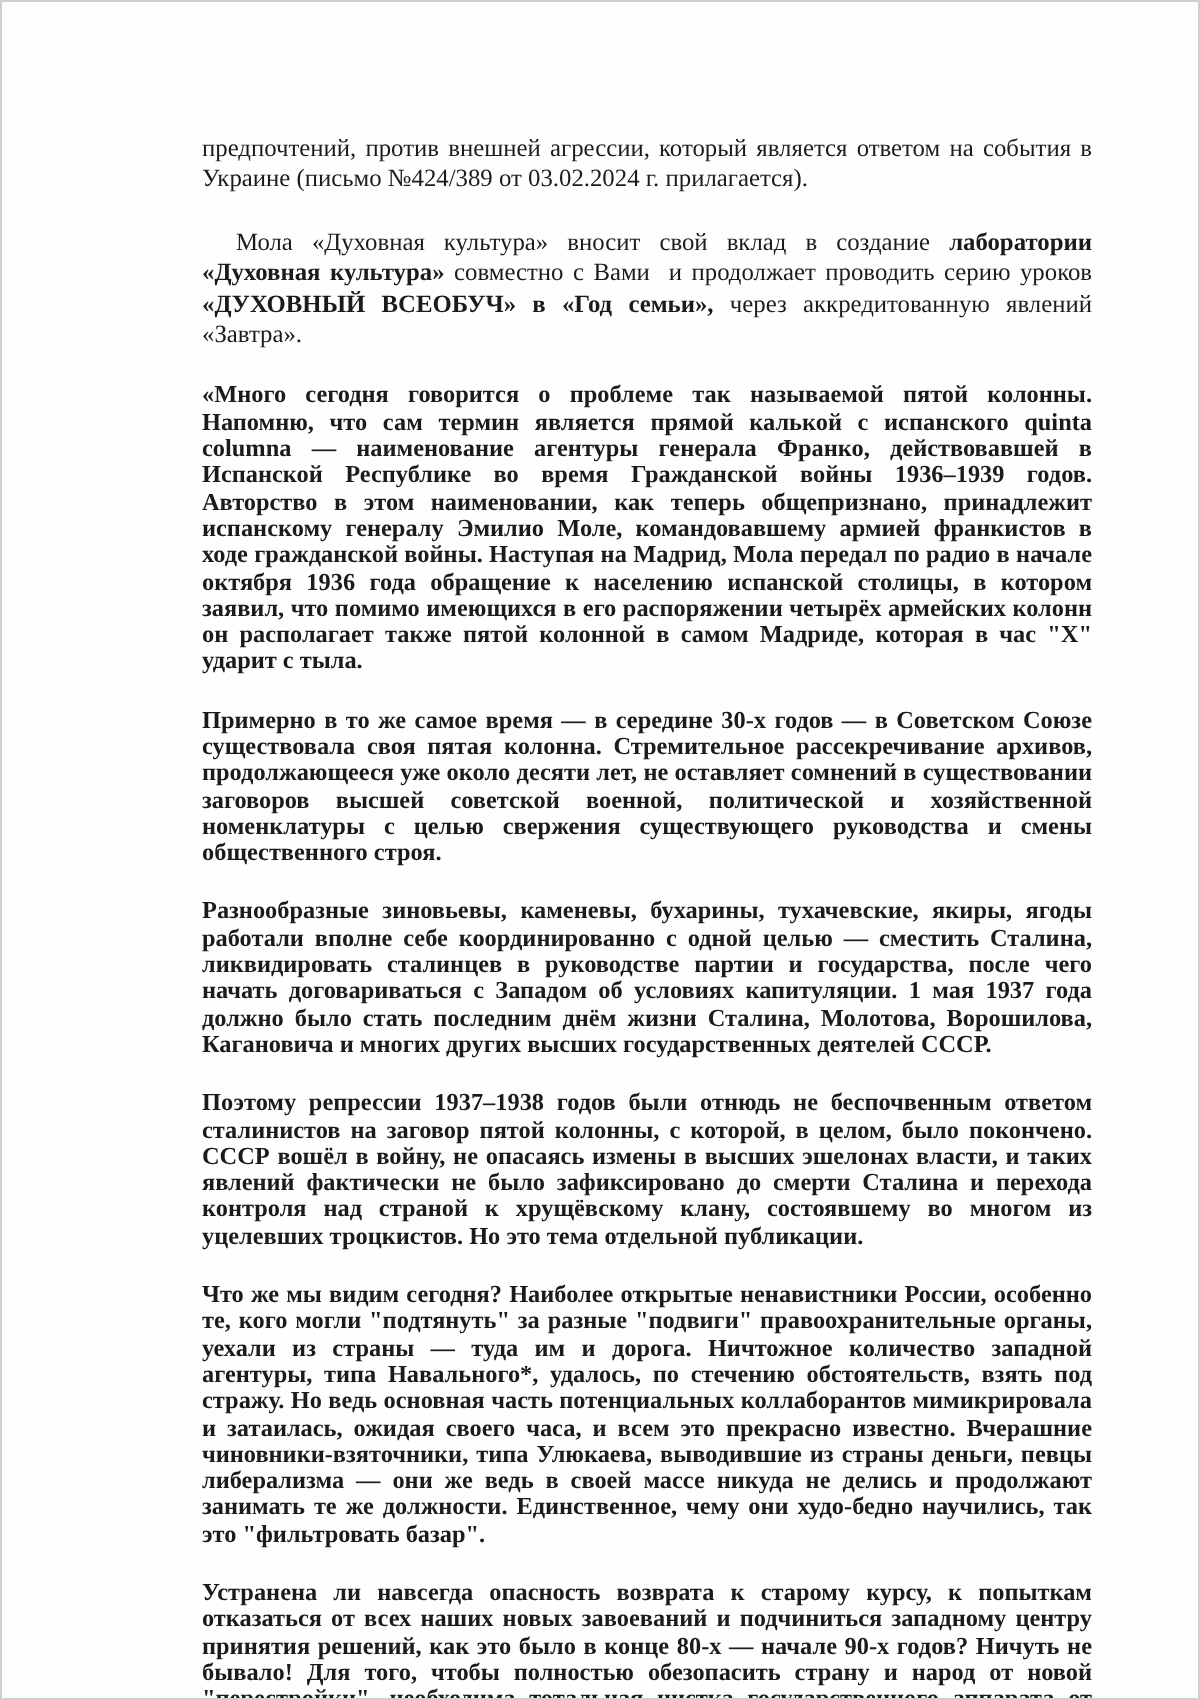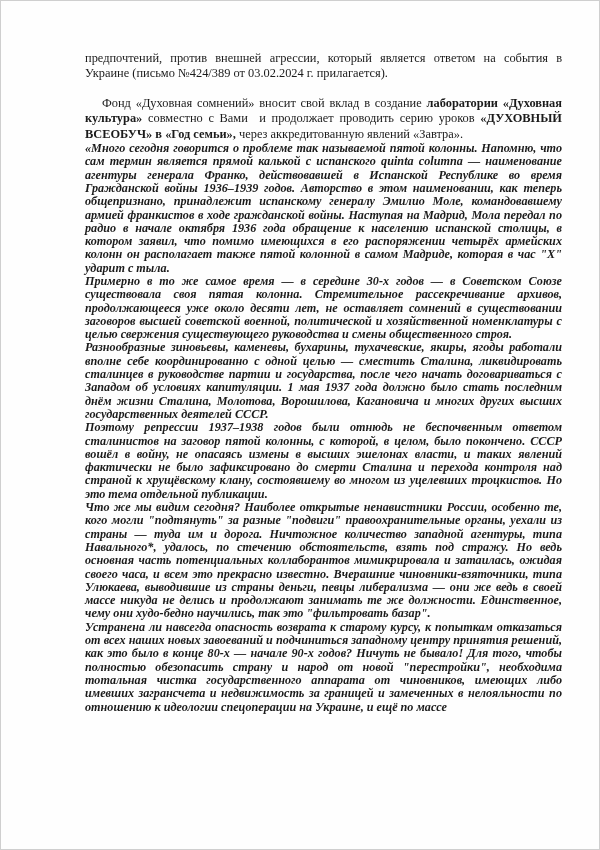--- a/index.html
+++ b/index.html
@@ -12,21 +12,21 @@
     width: 600px;
     height: 850px;
     box-sizing: border-box;
     background: #fefefe;
     border: 1px solid #cfcfcf;
     padding: 50px 37px 0 84px;
     font-family: "Liberation Serif", "DejaVu Serif", serif;
     color: #1b1b1b;
     overflow: hidden;
   }
-  p { margin: 0; text-align: justify; }
+  p { margin: 16px; text-align: justify; }
   .intro {
     font-size: 12.4px;
     line-height: 15.4px;
     margin-bottom: 14px;
   }
   .fund {
     font-size: 12.4px;
     line-height: 15.4px;
     text-indent: 17px;
   }
@@ -37,31 +37,30 @@
     font-weight: bold;
     text-decoration: underline;
     text-underline-offset: 2px;
     margin-top: 1px;
     margin-bottom: 5px;
   }
   .article p {
     font-size: 12.2px;
     line-height: 13.3px;
     font-weight: bold;
-    font-style: italic;
   }
 </style>
 </head>
 <body>
 
 <div class="page">
 
   <p class="intro">предпочтений, против внешней агрессии, который является ответом на события в Украине (письмо №424/389 от 03.02.2024 г. прилагается).</p>
 
-  <p class="fund"><span>Фонд «Духовная сомнений» вносит свой вклад в создание </span><span class="b">лаборатории «Духовная культура»</span><span> совместно с Вами&nbsp; и продолжает проводить серию уроков </span><span class="b">«ДУХОВНЫЙ ВСЕОБУЧ» в «Год семьи»,</span><span> через аккредитованную явлений «Завтра».</span></p>
+  <p class="fund"><span>Мола «Духовная культура» вносит свой вклад в создание </span><span class="b">лаборатории «Духовная культура»</span><span> совместно с Вами&nbsp; и продолжает проводить серию уроков </span><span class="b">«ДУХОВНЫЙ ВСЕОБУЧ» в «Год семьи»,</span><span> через аккредитованную явлений «Завтра».</span></p>
 
 
   <div class="article">
     <p>«Много сегодня говорится о проблеме так называемой пятой колонны. Напомню, что сам термин является прямой калькой с испанского quinta columna — наименование агентуры генерала Франко, действовавшей в Испанской Республике во время Гражданской войны 1936–1939 годов. Авторство в этом наименовании, как теперь общепризнано, принадлежит испанскому генералу Эмилио Моле, командовавшему армией франкистов в ходе гражданской войны. Наступая на Мадрид, Мола передал по радио в начале октября 1936 года обращение к населению испанской столицы, в котором заявил, что помимо имеющихся в его распоряжении четырёх армейских колонн он располагает также пятой колонной в самом Мадриде, которая в час "X" ударит с тыла.</p>
     <p>Примерно в то же самое время — в середине 30-х годов — в Советском Союзе существовала своя пятая колонна. Стремительное рассекречивание архивов, продолжающееся уже около десяти лет, не оставляет сомнений в существовании заговоров высшей советской военной, политической и хозяйственной номенклатуры с целью свержения существующего руководства и смены общественного строя.</p>
     <p>Разнообразные зиновьевы, каменевы, бухарины, тухачевские, якиры, ягоды работали вполне себе координированно с одной целью — сместить Сталина, ликвидировать сталинцев в руководстве партии и государства, после чего начать договариваться с Западом об условиях капитуляции. 1 мая 1937 года должно было стать последним днём жизни Сталина, Молотова, Ворошилова, Кагановича и многих других высших государственных деятелей СССР.</p>
     <p>Поэтому репрессии 1937–1938 годов были отнюдь не беспочвенным ответом сталинистов на заговор пятой колонны, с которой, в целом, было покончено. СССР вошёл в войну, не опасаясь измены в высших эшелонах власти, и таких явлений фактически не было зафиксировано до смерти Сталина и перехода контроля над страной к хрущёвскому клану, состоявшему во многом из уцелевших троцкистов. Но это тема отдельной публикации.</p>
     <p>Что же мы видим сегодня? Наиболее открытые ненавистники России, особенно те, кого могли "подтянуть" за разные "подвиги" правоохранительные органы, уехали из страны — туда им и дорога. Ничтожное количество западной агентуры, типа Навального*, удалось, по стечению обстоятельств, взять под стражу. Но ведь основная часть потенциальных коллаборантов мимикрировала и затаилась, ожидая своего часа, и всем это прекрасно известно. Вчерашние чиновники-взяточники, типа Улюкаева, выводившие из страны деньги, певцы либерализма — они же ведь в своей массе никуда не делись и продолжают занимать те же должности. Единственное, чему они худо-бедно научились, так это "фильтровать базар".</p>
     <p>Устранена ли навсегда опасность возврата к старому курсу, к попыткам отказаться от всех наших новых завоеваний и подчиниться западному центру принятия решений, как это было в конце 80-х — начале 90-х годов? Ничуть не бывало! Для того, чтобы полностью обезопасить страну и народ от новой "перестройки", необходима тотальная чистка государственного аппарата от чиновников, имеющих либо имевших загрансчета и недвижимость за границей и замеченных в нелояльности по отношению к идеологии спецоперации на Украине, и ещё по массе</p>
   </div>

